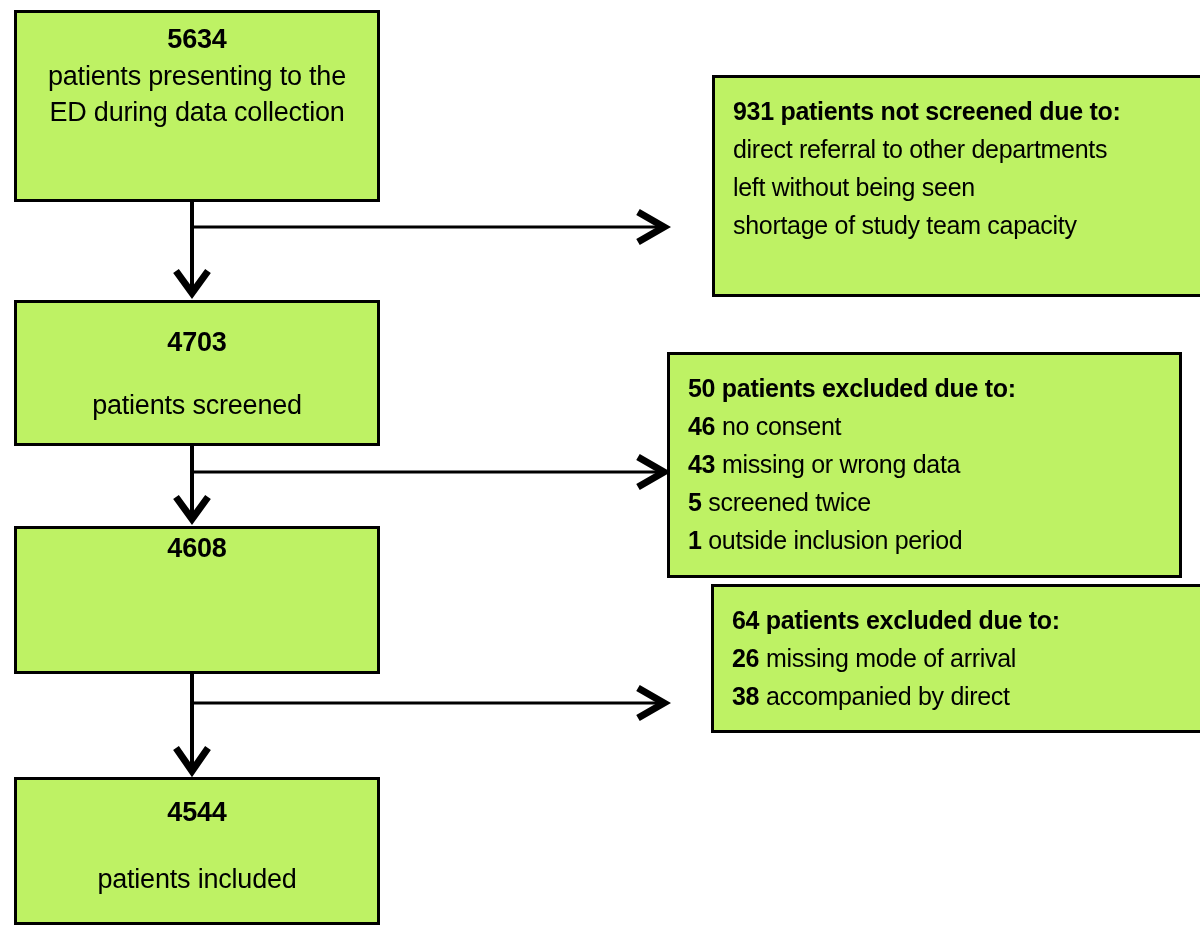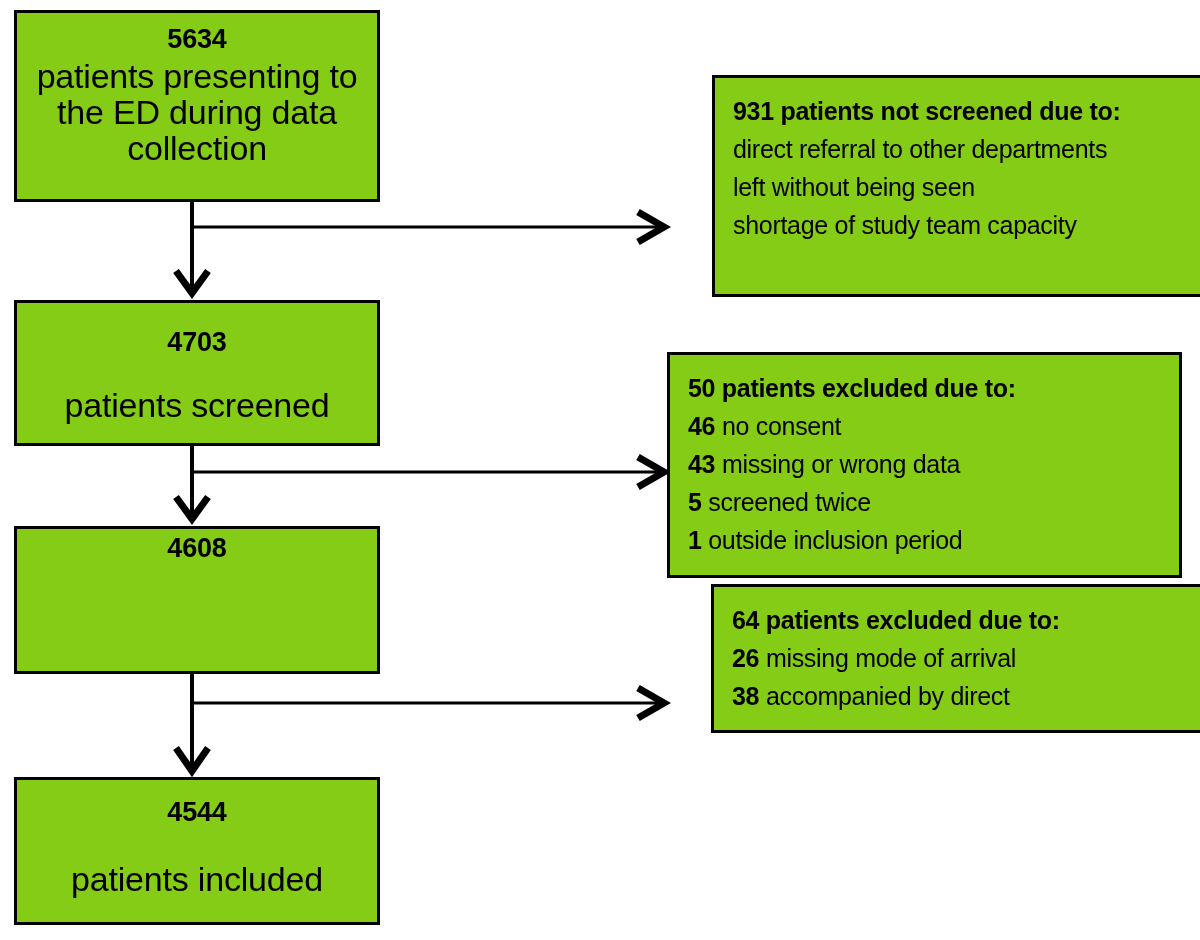--- a/index.html
+++ b/index.html
@@ -25,38 +25,38 @@
     left: 0;
     top: 0;
     width: 1200px;
     height: 940px;
     pointer-events: none;
   }
   .box {
     position: absolute;
     box-sizing: border-box;
     border: 3px solid #000000;
-    background: #84cc16;
+    background: #bef264;
   }
   
   .main-box {
     display: flex;
     flex-direction: column;
     align-items: center;
     text-align: center;
   }
   .main-box .count {
     font-weight: bold;
     font-size: 27px;
     line-height: 34px;
     letter-spacing: -0.2px;
   }
   .main-box .desc {
     font-weight: normal;
-    font-size: 34px;
+    font-size: 27px;
     line-height: 36px;
     letter-spacing: -0.2px;
   }
   #box-presenting { left: 14px; top: 10px; width: 366px; height: 192px; padding-top: 9px; }
   #box-presenting .desc { margin-top: 2px; width: 330px; }
   #box-screened   { left: 14px; top: 300px; width: 366px; height: 146px; padding-top: 22px; }
   #box-screened .desc { margin-top: 28px; }
   #box-enrolled   { left: 14px; top: 526px; width: 366px; height: 148px; padding-top: 2px; }
   #box-enrolled .desc { margin-top: 30px; }
   #box-included   { left: 14px; top: 777px; width: 366px; height: 148px; padding-top: 15px; }

